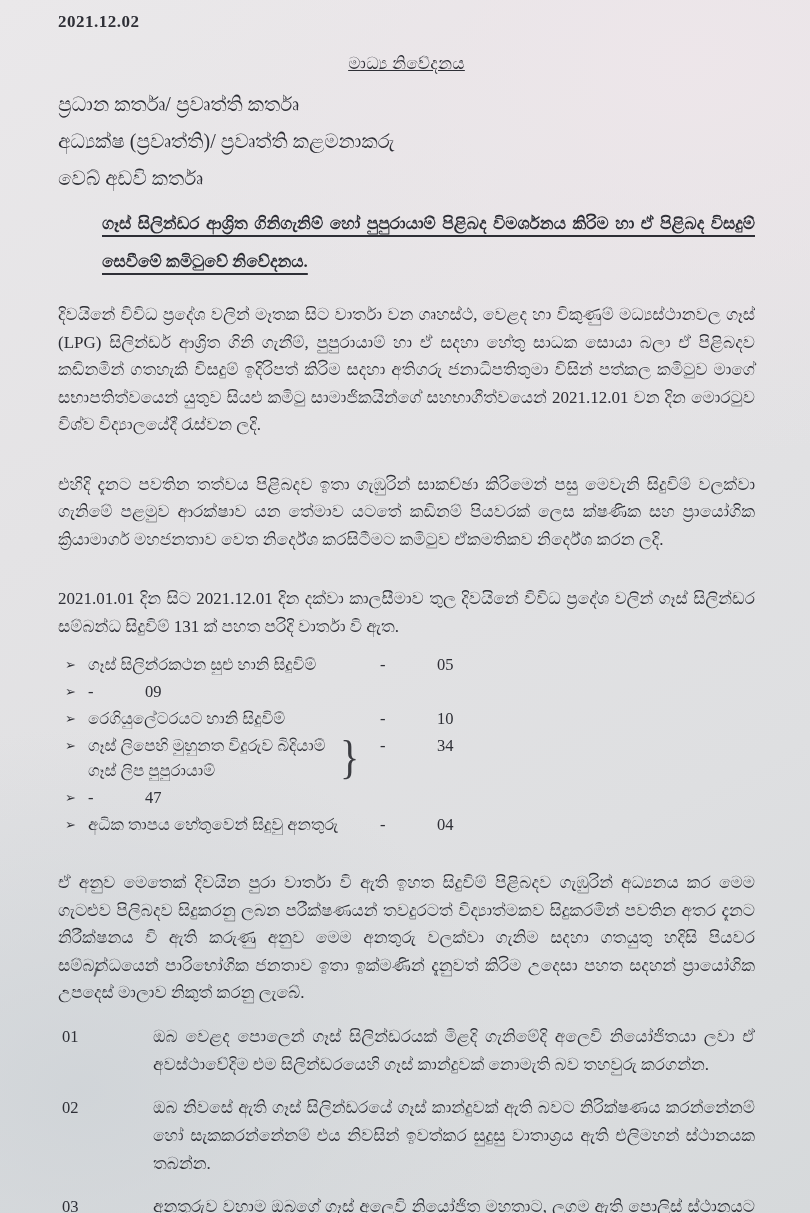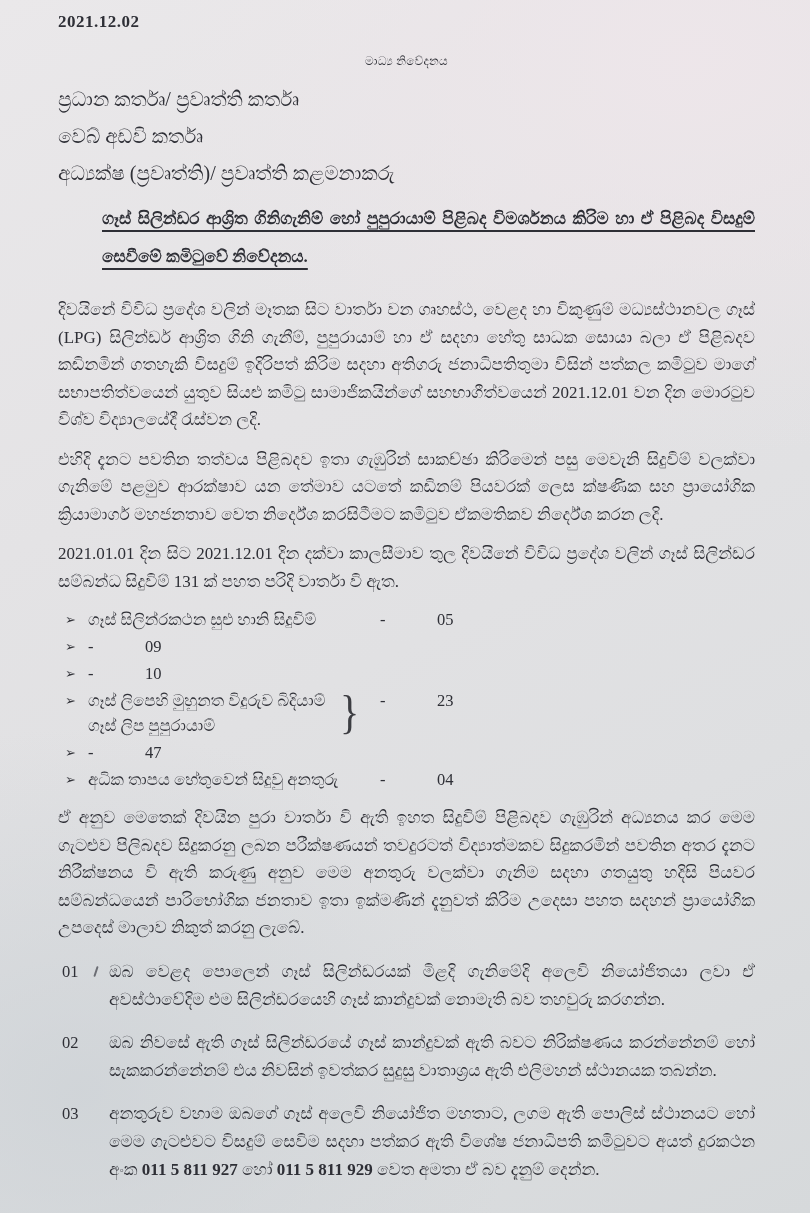--- a/index.html
+++ b/index.html
@@ -7,62 +7,62 @@
     width:810px;height:1213px;overflow:hidden;
     font-family:"Liberation Serif","DejaVu Serif",serif;
     color:#2e2f36;
     background:
       radial-gradient(120% 60% at 85% 5%, rgba(238,230,234,.9) 0%, rgba(238,230,234,0) 55%),
       radial-gradient(90% 50% at 10% 90%, rgba(205,210,214,.8) 0%, rgba(205,210,214,0) 60%),
       linear-gradient(155deg,#eae8ea 0%,#e4e3e5 35%,#dedfe1 70%,#d6d9db 100%);
   }
   .page{position:relative;width:810px;height:1030px;padding:12px 55px 0 58px;box-sizing:border-box;}
   .date{font-weight:bold;font-size:17px;letter-spacing:.5px;}
-  .doc-title{text-align:center;font-size:12px;margin-top:22px;letter-spacing:.3px;}
+  .doc-title{text-align:center;font-size:17px;margin-top:22px;letter-spacing:.3px;text-decoration:underline;}
   .recipients{margin-top:20px;}
   .recipient{font-size:20px;margin-bottom:16px;line-height:21px;}
   .subject{
     margin-top:10px;font-weight:bold;font-size:17px;line-height:38px;
     text-align:justify;
     text-decoration:underline;text-decoration-thickness:1.5px;text-underline-offset:6px;margin-left:44px;
   }
-  .para{font-size:17px;line-height:27.5px;text-align:justify;margin-top:12px;}
+  .para{font-size:17px;line-height:27.5px;text-align:justify;margin-top:32px;}
   .para.first{margin-top:20px;}
   
   .inc-list{margin-top:12px;margin-left:7px;}
   .inc-row{display:flex;align-items:flex-start;font-size:16.5px;line-height:25px;margin-bottom:2px;}
   .inc-bullet{width:23px;flex-shrink:0;font-size:13px;line-height:25px;color:#33343a;}
   .inc-label{width:292px;flex-shrink:0;}
   .inc-label.narrow{width:252px;}
   .inc-brace{width:40px;flex-shrink:0;font-size:40px;font-weight:300;color:#3c3d42;
              line-height:50px;transform:scaleY(1.15);align-self:center;text-align:left;}
   .inc-dash{width:57px;flex-shrink:0;}
   .inc-value{flex-shrink:0;}
   
   .inst-list{margin-top:16px;}
-  .inst{display:flex;margin-left:4px;margin-bottom:15px;}
+  .inst{display:flex;margin-left:4px;margin-bottom:15px;gap:44px;}
   .inst-no{width:47px;flex-shrink:0;font-size:16.5px;line-height:28px;}
   .inst-text{flex:1;font-size:17px;line-height:28px;text-align:justify;}
   .phone{font-weight:bold;white-space:nowrap;}
   .stray-mark{position:absolute;left:95px;top:966px;width:2px;height:11px;
               background:#51525a;transform:rotate(18deg);border-radius:1px;opacity:.8;}
 </style>
 </head>
 <body>
 
 <div class="page">
 
   <div class="date">2021.12.02</div>
 
   <div class="doc-title">මාධ්‍ය නිවේදනය</div>
 
   <div class="recipients">
     <div class="recipient">ප්‍රධාන කර්තෘ/ ප්‍රවෘත්ති කර්තෘ</div>
+    <div class="recipient">අධ්‍යක්ෂ (ප්‍රවෘත්ති)/ ප්‍රවෘත්ති කළමනාකරු</div>
     <div class="recipient">වෙබ් අඩවි කර්තෘ</div>
-    <div class="recipient">අධ්‍යක්ෂ (ප්‍රවෘත්ති)/ ප්‍රවෘත්ති කළමනාකරු</div>
   </div>
 
   <div class="subject">ගෑස් සිලින්ඩර ආශ්‍රිත ගිනිගැනිම් හෝ පුපුරායාම් පිළිබද විමර්ශනය කිරිම හා ඒ පිළිබද විසදුම් සෙවීමේ කමිටුවේ නිවේදනය.</div>
 
   <div class="para first">දිවයිනේ විවිධ ප්‍රදේශ වලින් මෑතක සිට වාර්තා වන ගෘහස්ථ, වෙළද හා විකුණුම් මධ්‍යස්ථානවල ගෑස් (LPG) සිලින්ඩර් ආශ්‍රිත ගිනි ගැනීම්, පුපුරායාම් හා ඒ සදහා හේතු සාධක සොයා බලා ඒ පිළිබදව කඩිනමින් ගතහැකි විසදුම් ඉදිරිපත් කිරිම සදහා අතිගරු ජනාධිපතිතුමා විසින් පත්කල කමිටුව මාගේ සභාපතිත්වයෙන් යුතුව සියළු කමිටු සාමාජිකයින්ගේ සහභාගීත්වයෙන් 2021.12.01 වන දින මොරටුව විශ්ව විද්‍යාලයේදී රැස්වන ලදි.</div>
 
   <div class="para">එහිදි දැනට පවතින තත්වය පිළිබදව ඉතා ගැඹුරින් සාකච්ඡා කිරිමෙන් පසු මෙවැනි සිදුවිම් වලක්වා ගැනිමේ පළමුව ආරක්ෂාව යන තේමාව යටතේ කඩිනම් පියවරක් ලෙස ක්ෂණික සහ ප්‍රායෝගික ක්‍රියාමාර්ග මහජනතාව වෙත නිර්දේශ කරසිටීමට කමිටුව ඒකමතිකව නිර්දේශ කරන ලදි.</div>
 
   <div class="para">2021.01.01 දින සිට 2021.12.01 දින දක්වා කාලසීමාව තුල දිවයිනේ විවිධ ප්‍රදේශ වලින් ගෑස් සිලින්ඩර සම්බන්ධ සිදුවිම් 131 ක් පහත පරිදි වාර්තා වි ඇත.</div>
 
@@ -76,33 +76,34 @@
     </div>
 
     <div class="inc-row">
       <span class="inc-bullet">➢</span>
       <span class="inc-dash">-</span>
       <span class="inc-value">09</span>
     </div>
 
     <div class="inc-row">
       <span class="inc-bullet">➢</span>
+      <span class="inc-label">රෙගියුලේටරයට හානි සිදුවිම්</span>
       <span class="inc-dash">-</span>
       <span class="inc-value">10</span>
     </div>
 
     <div class="inc-row">
       <span class="inc-bullet">➢</span>
       <span class="inc-label narrow">
         <div>ගෑස් ලිපෙහි මුහුනත විදුරුව බිදියාම්</div>
         <div>ගෑස් ලිප පුපුරායාම්</div>
       </span>
       <span class="inc-brace">}</span>
       <span class="inc-dash">-</span>
-      <span class="inc-value">23</span>
+      <span class="inc-value">34</span>
     </div>
 
     <div class="inc-row">
       <span class="inc-bullet">➢</span>
       <span class="inc-dash">-</span>
       <span class="inc-value">47</span>
     </div>
 
     <div class="inc-row">
       <span class="inc-bullet">➢</span>

